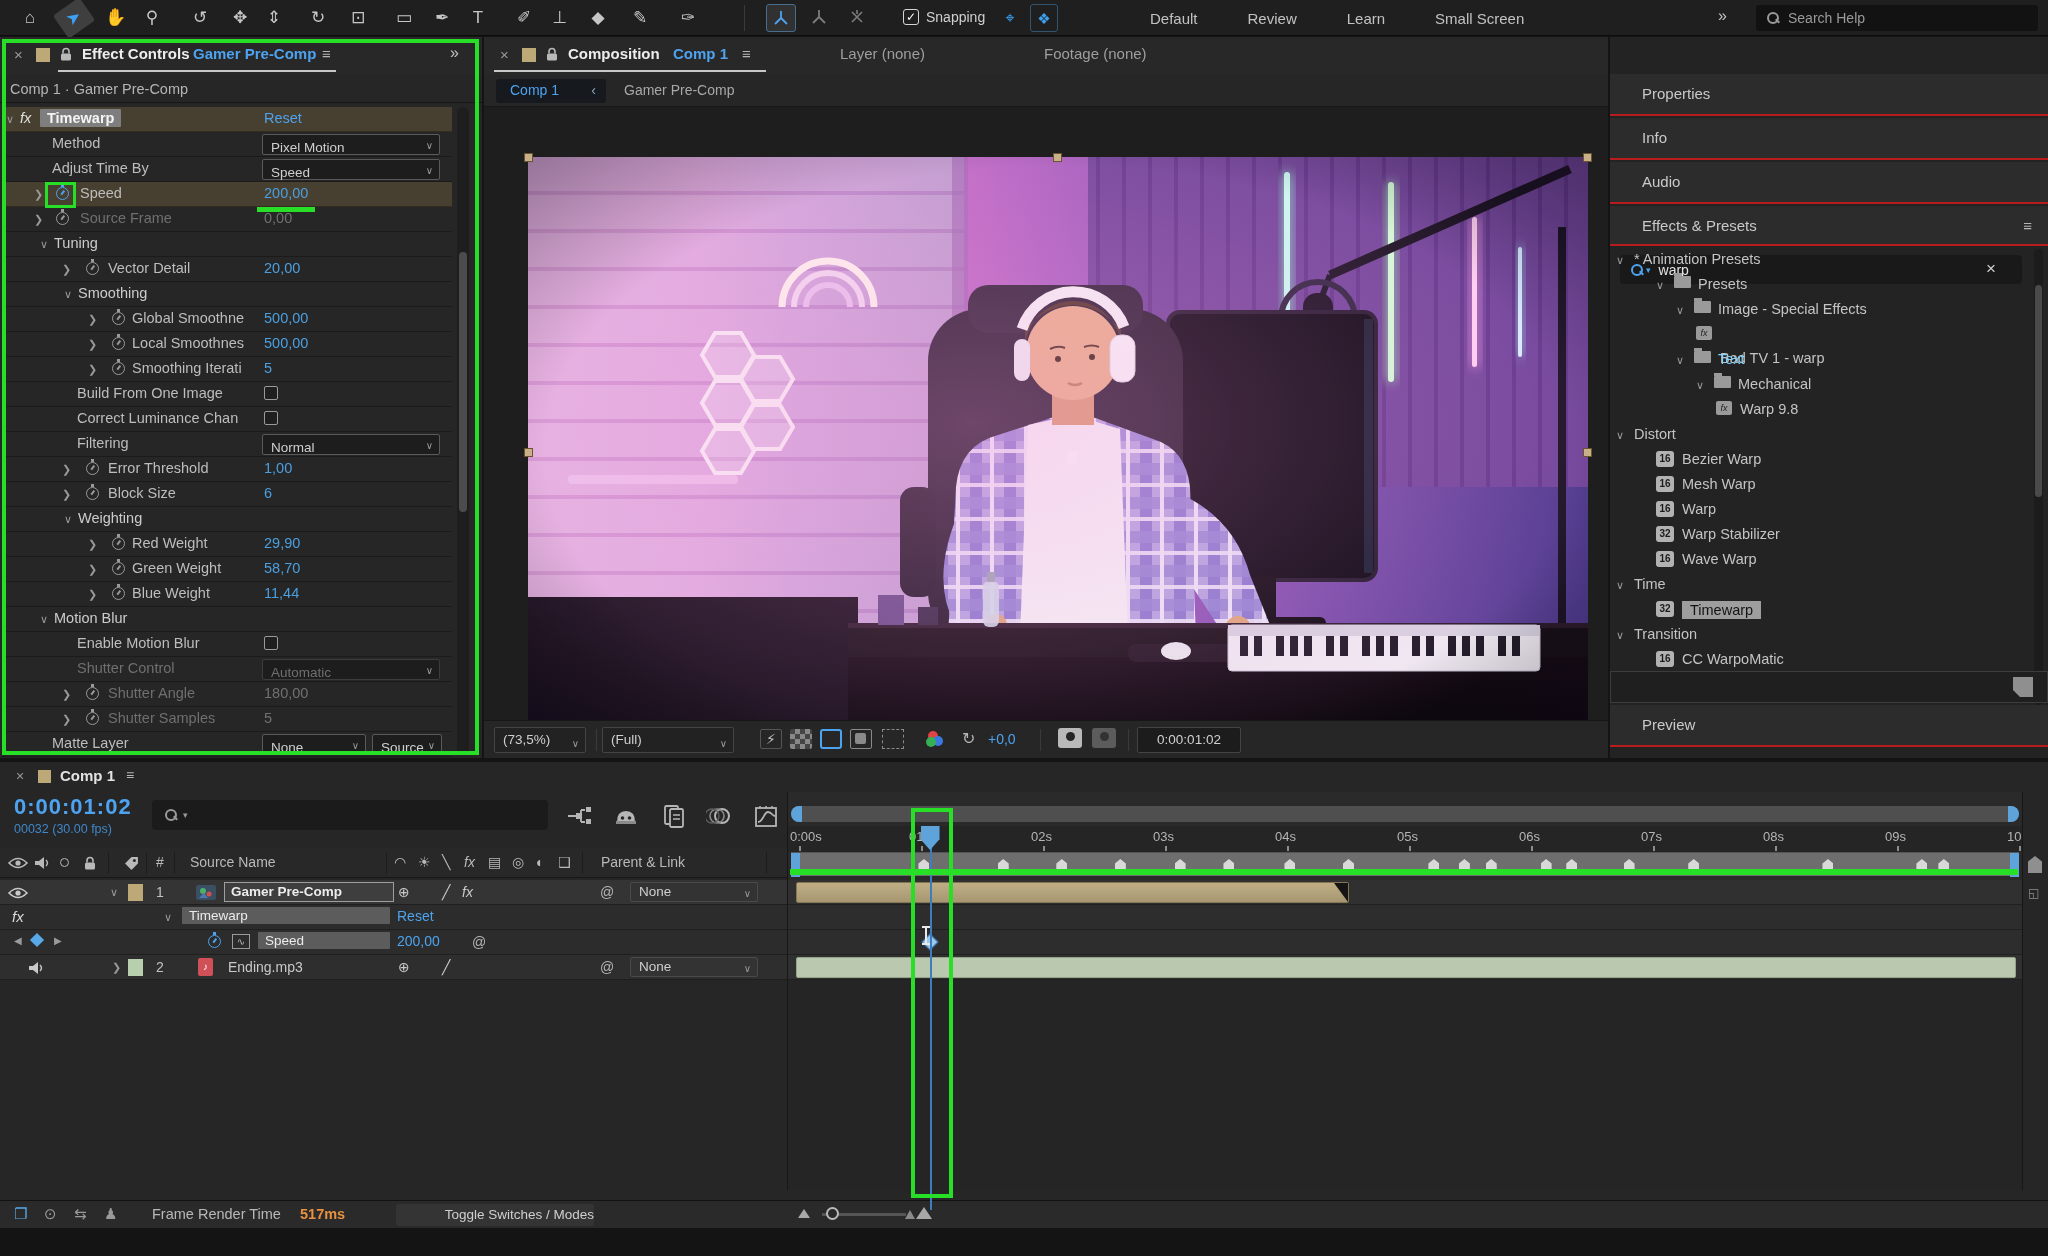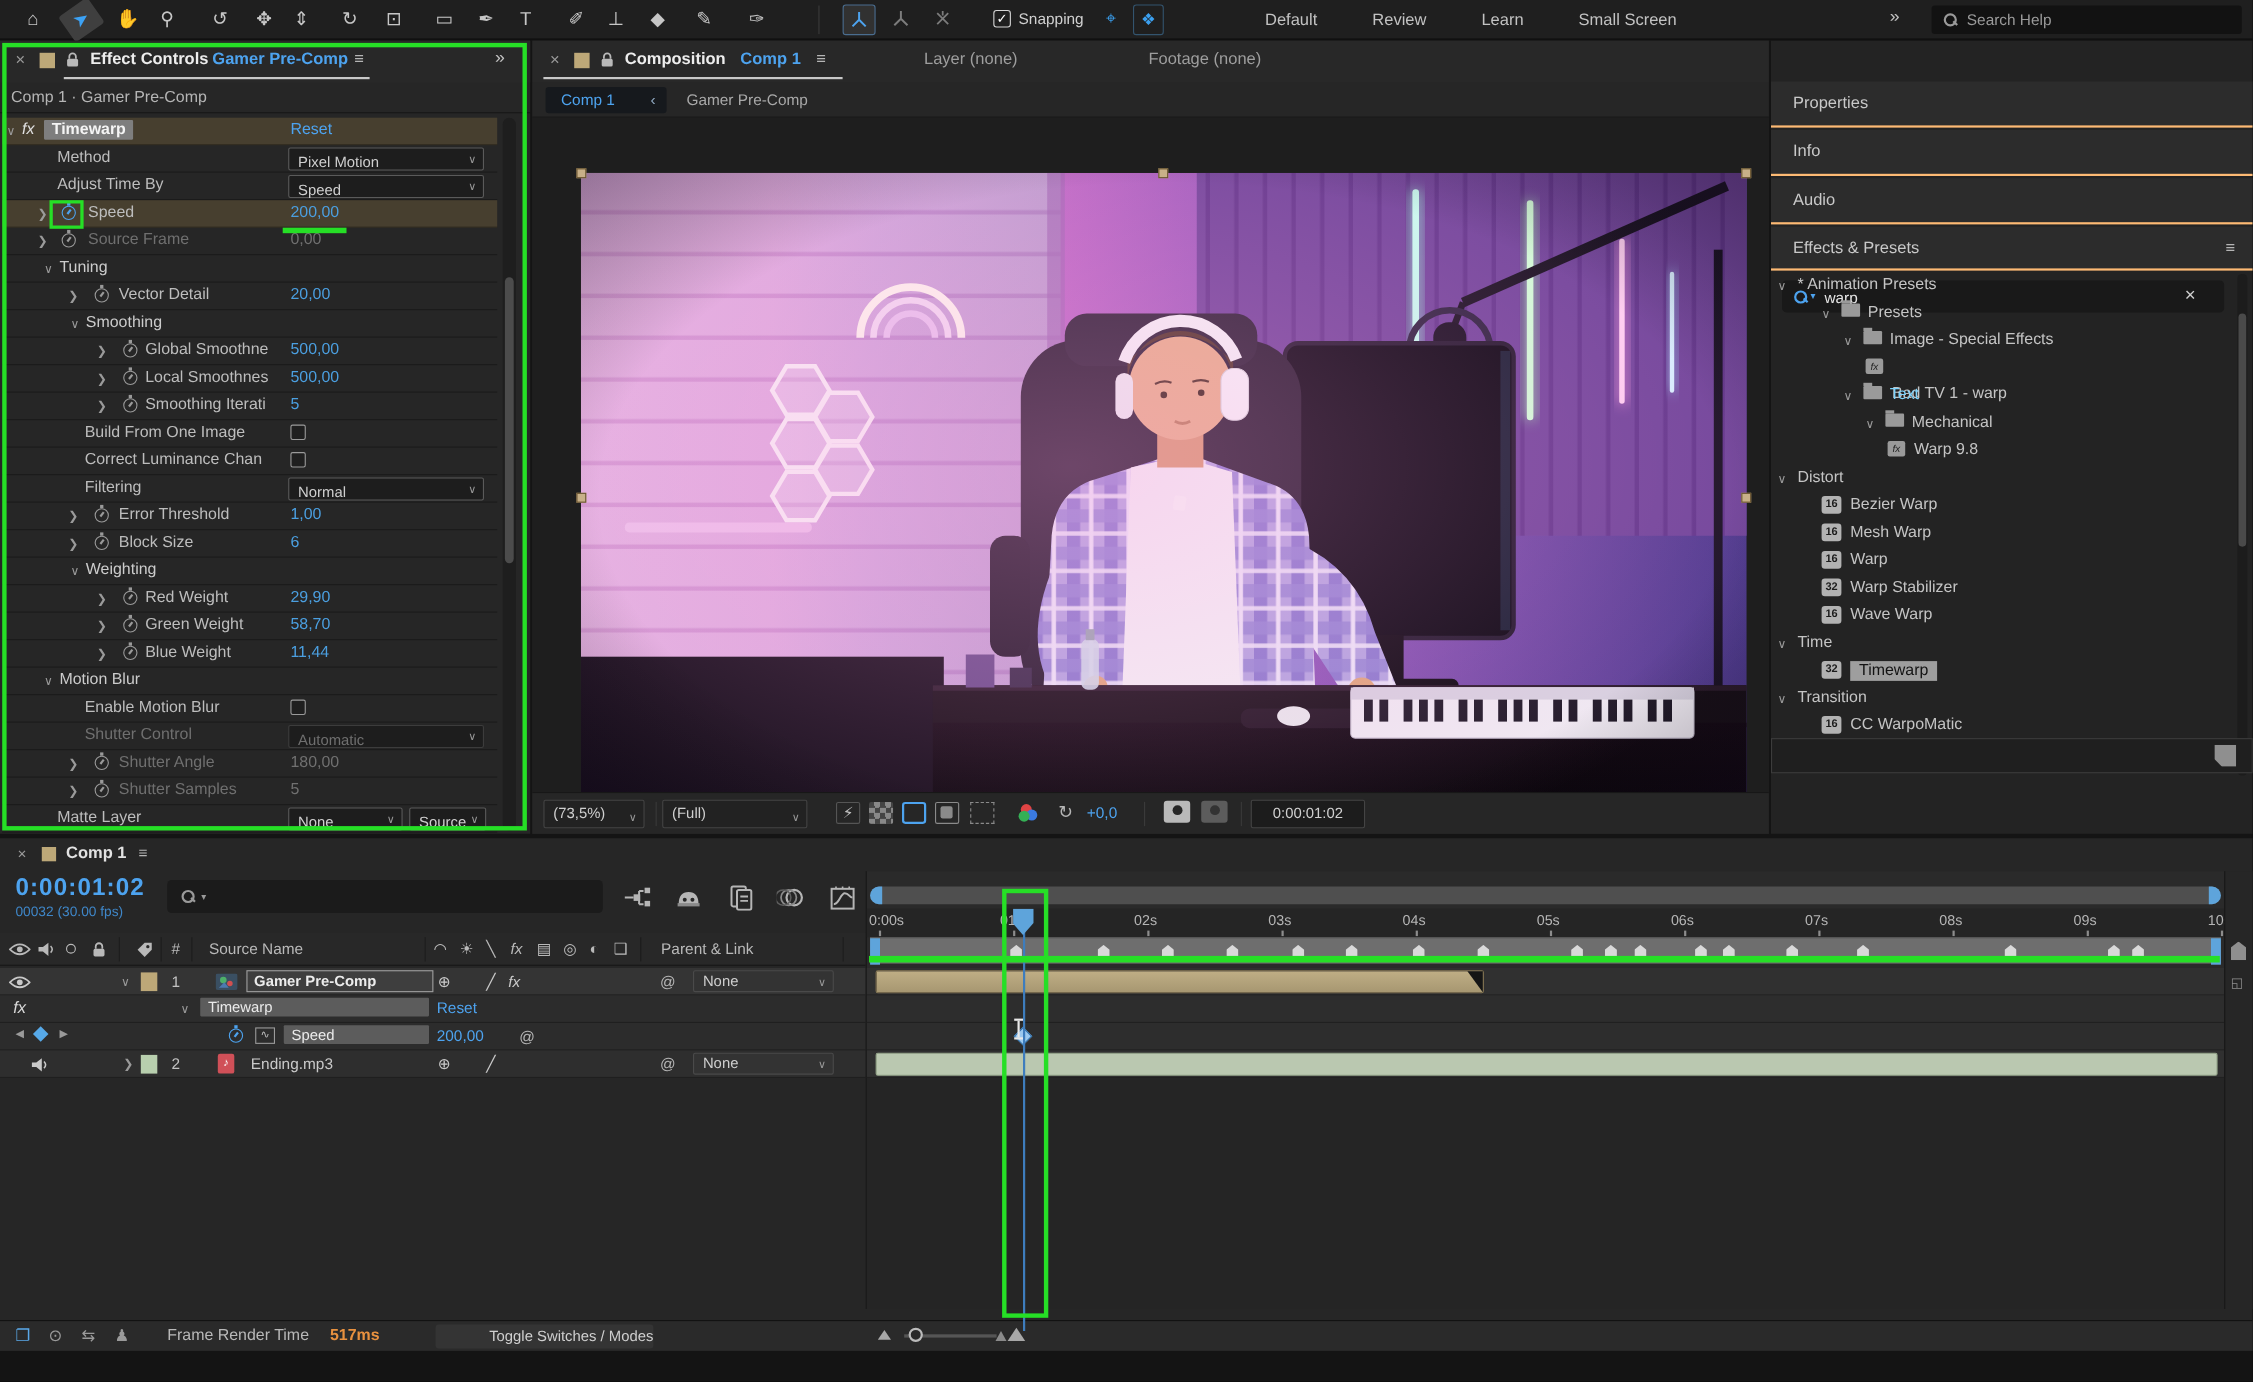--- a/index.html
+++ b/index.html
@@ -25,21 +25,21 @@
 .ecrow span{position:absolute;top:3px;white-space:nowrap}
 .arr{color:#9a9a9a;font-size:11px;top:6px!important}
 .grn{position:absolute;border:4px solid #26df26;pointer-events:none;z-index:60}
 .grnfill{position:absolute;background:#26df26;pointer-events:none;z-index:60}
 .treerow{position:absolute;left:1612px;width:420px;height:25px;font-size:14.5px}
 .treerow span{position:absolute;top:3px;white-space:nowrap}
 .folder{position:absolute;top:6px;width:17px;height:12px;background:#9a9a9a;border-radius:1px}
 .folder::before{content:"";position:absolute;top:-3px;left:0;width:8px;height:3px;background:#9a9a9a}
 .fxbadge{position:absolute;top:4px;width:18px;height:16px;background:#b2b2b2;border-radius:3px;color:#1c1c1c;font-size:10px;font-weight:bold;text-align:center;line-height:16px}
 .preseticon{position:absolute;top:5px;width:16px;height:14px;background:#9a9a9a;border-radius:2px;color:#222;font-size:9px;font-style:italic;text-align:center;line-height:14px}
-.sectionhdr{position:absolute;left:1610px;width:438px;background:#2c2c2c;color:#c9c9c9;font-size:15px;line-height:40px;padding-left:20px;border-bottom:2px solid #fdba74}
+.sectionhdr{position:absolute;left:1610px;width:438px;background:#2c2c2c;color:#c9c9c9;font-size:15px;line-height:40px;padding-left:32px;border-bottom:2px solid #b91c1c}
 .tool{position:absolute;top:4px;width:32px;height:28px;text-align:center;line-height:28px;color:#c6c6c6;font-size:17px}
 .vline{position:absolute;background:#0f0f0f}
 .pent{position:absolute;width:11px;height:14px;background:#d9d9d9;clip-path:polygon(50% 0,100% 32%,100% 100%,0 100%,0 32%)}
 .tick{position:absolute;width:2px;height:5px;background:#8d8d8d}
 .rlabel{position:absolute;top:3px;font-size:13px;color:#b5b5b5}
 .ibeam{position:absolute;width:2px;height:15px;background:#e9e9e9;z-index:30}
 .ibeam::before,.ibeam::after{content:"";position:absolute;left:-3px;width:8px;height:2px;background:#e9e9e9}
 .ibeam::before{top:-2px}.ibeam::after{bottom:-2px}
 .mag{position:relative;display:inline-block;width:14px;height:14px}
 .mag::before{content:"";position:absolute;left:1px;top:1px;width:8px;height:8px;border:2px solid currentColor;border-radius:50%}
@@ -518,20 +518,21 @@
       <span style="color:#e4e4e4">warp</span>
       <span class="abs" style="right:26px;margin-top:-2px;color:#d0d0d0;font-size:17px">×</span>
     </div>
     <div id="ep-tree"></div>
     <div class="abs" style="left:424px;top:212px;width:9px;height:456px;background:#1c1c1c;border-radius:4px">
       <div class="abs" style="left:1px;top:36px;width:7px;height:212px;background:#4a4a4a;border-radius:4px"></div>
     </div>
     <div class="abs" style="left:0;top:634px;width:438px;height:32px;background:#1f1f1f;border:1px solid #3c3c3c">
       <span class="abs" style="right:14px;top:5px;width:20px;height:20px;background:#8f8f8f;clip-path:polygon(0 0,100% 0,100% 100%,35% 100%,0 65%)"></span>
     </div>
+    <div class="sectionhdr" style="top:668px;height:42px;left:0;width:438px">Preview</div>
   <div class="treerow" style="top: 211px; left: 0px; width: 438px;">
         <span class="arr" style="left: 6px;">∨</span>
         <span style="left: 24px; color: rgb(196, 196, 196);">* Animation Presets</span>
       </div>
       <div class="treerow" style="top: 236px; left: 0px; width: 438px;">
         <span class="arr" style="left: 46px;">∨</span>
         <span class="folder" style="left: 64px;"></span>
         <span style="left: 88px; color: rgb(196, 196, 196);">Presets</span>
       </div>
       <div class="treerow" style="top: 261px; left: 0px; width: 438px;">

